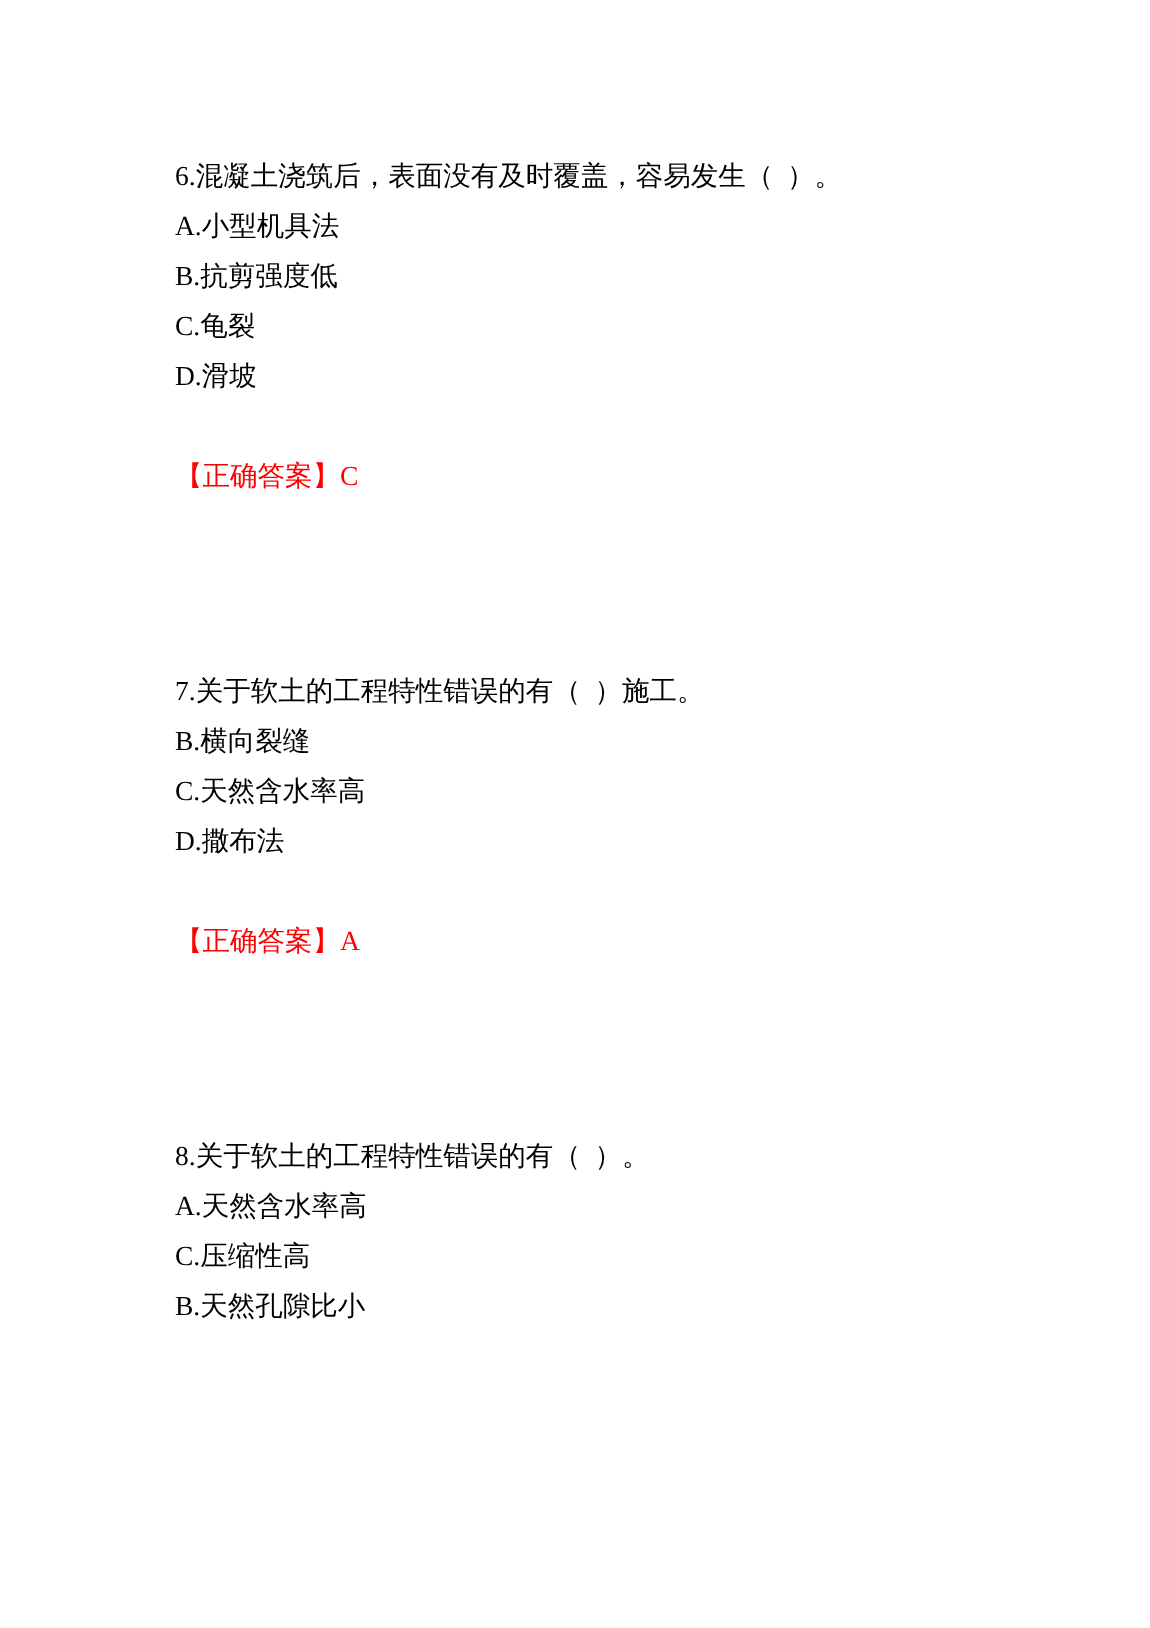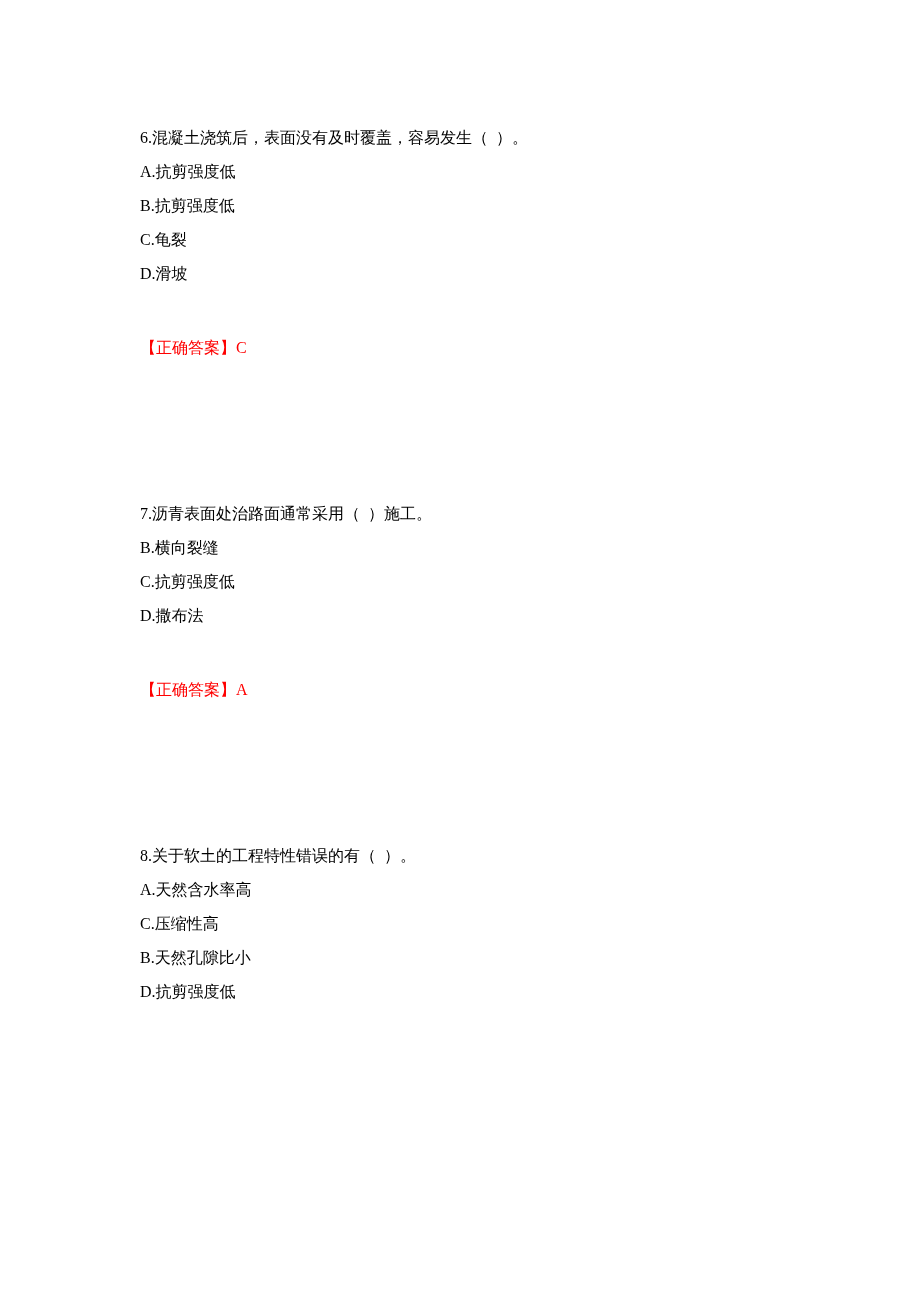--- a/index.html
+++ b/index.html
@@ -8,21 +8,21 @@
     background: #ffffff;
     width: 920px;
     height: 1302px;
   }
   .page {
     box-sizing: border-box;
     width: 920px;
     height: 1302px;
     padding: 130px 140px 0 140px;
     font-family: "SimSun", "NSimSun", serif;
-    font-size: 16px;
+    font-size: 22px;
     color: #000;
     line-height: 1.0;
   }
   .block {
     margin-bottom: 150px;
   }
   .line {
     margin-bottom: 18px;
     white-space: pre;
   }
@@ -31,36 +31,35 @@
     color: #ff0000;
   }
 </style>
 </head>
 <body>
 
 <div class="page">
 
   <div class="block">
     <div class="line"><span>6.</span><span>混凝土浇筑后，表面没有及时覆盖，容易发生（  ）。</span></div>
-    <div class="line">A.抗剪强度低</div>
+    <div class="line">A.小型机具法</div>
     <div class="line">B.抗剪强度低</div>
     <div class="line">C.龟裂</div>
     <div class="line">D.滑坡</div>
     <div class="line answer"><span>【正确答案】</span><span>C</span></div>
   </div>
 
   <div class="block">
-    <div class="line"><span>7.</span><span>沥青表面处治路面通常采用（  ）施工。</span></div>
+    <div class="line"><span>7.</span><span>关于软土的工程特性错误的有（  ）施工。</span></div>
     <div class="line">B.横向裂缝</div>
-    <div class="line">C.抗剪强度低</div>
+    <div class="line">C.天然含水率高</div>
     <div class="line">D.撒布法</div>
     <div class="line answer"><span>【正确答案】</span><span>A</span></div>
   </div>
 
   <div class="block">
     <div class="line"><span>8.</span><span>关于软土的工程特性错误的有（  ）。</span></div>
     <div class="line">A.天然含水率高</div>
     <div class="line">C.压缩性高</div>
     <div class="line">B.天然孔隙比小</div>
-    <div class="line">D.抗剪强度低</div>
   </div>
 
 </div>
 
 </body></html>

